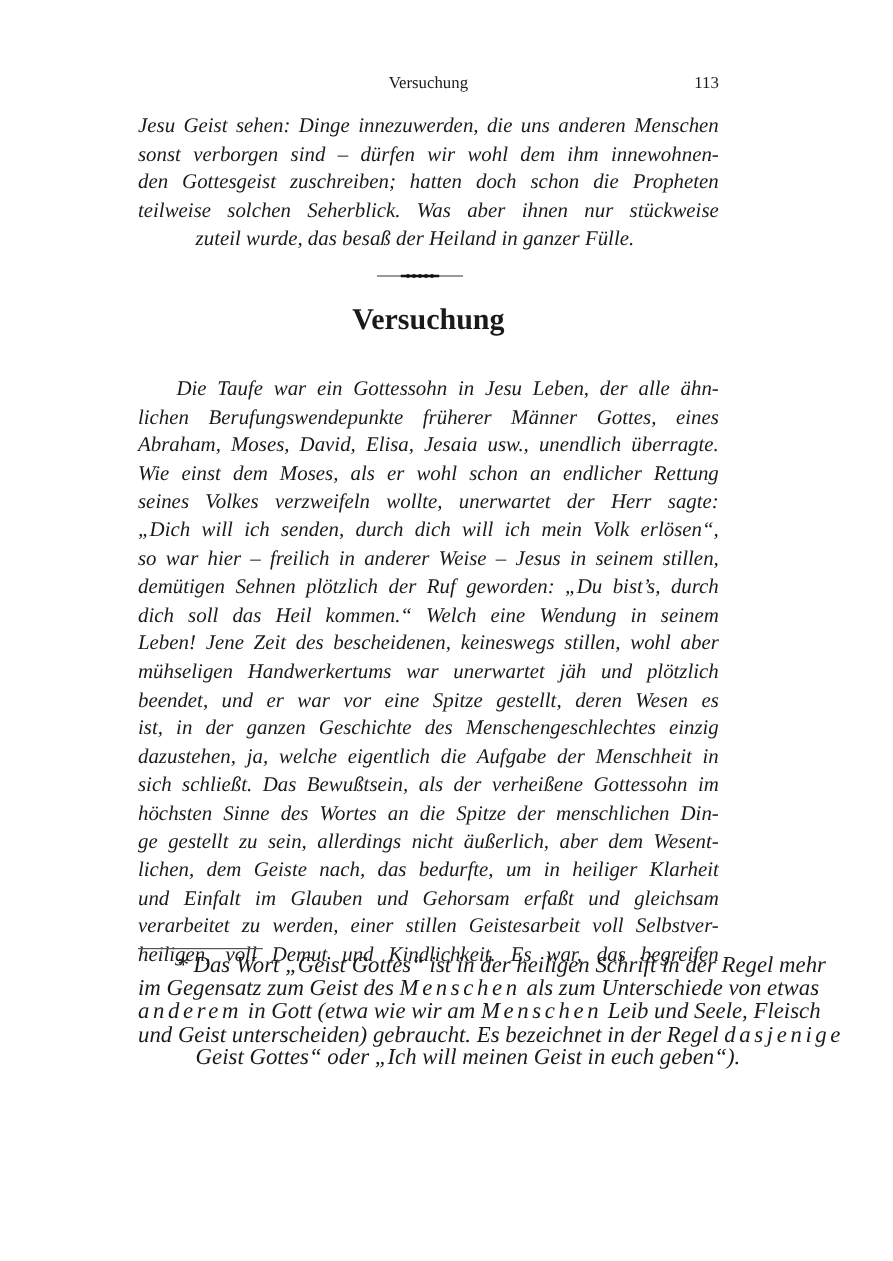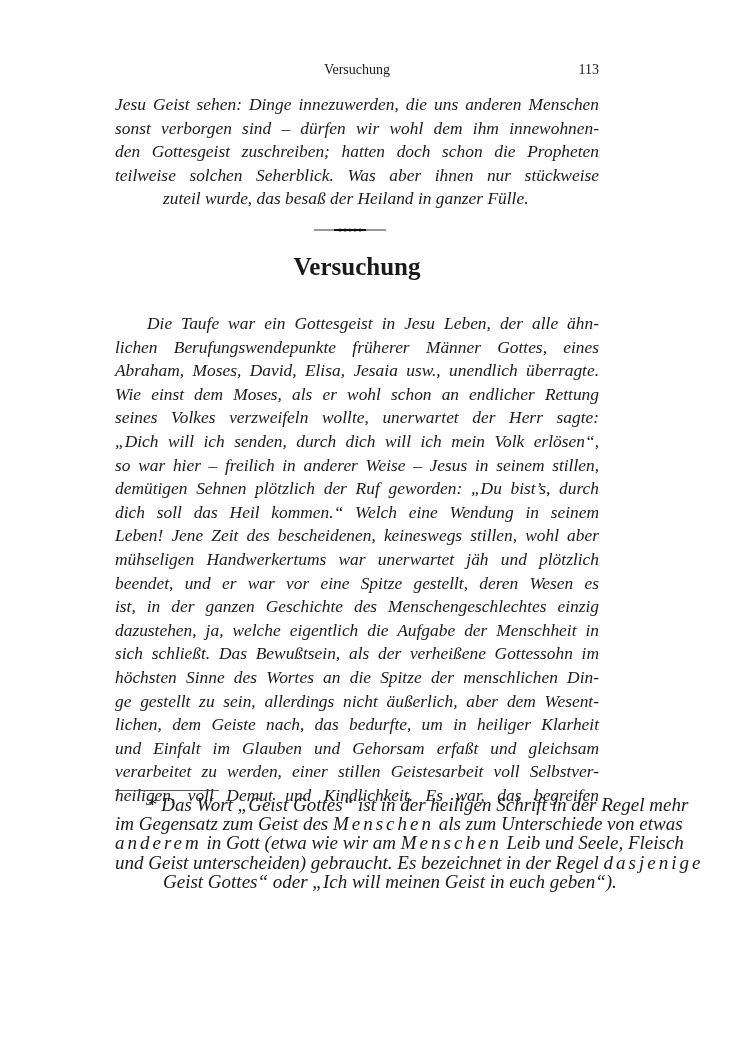--- a/index.html
+++ b/index.html
@@ -46,21 +46,21 @@
     <circle cx="26" cy="7" r="1.6" fill="#111"></circle>
     <circle cx="31" cy="7" r="1.6" fill="#111"></circle>
     <circle cx="36" cy="7" r="1.6" fill="#111"></circle>
     <circle cx="41" cy="7" r="1.6" fill="#111"></circle>
     <circle cx="46" cy="7" r="1.6" fill="#111"></circle>
   </svg>
 
   <div class="heading">Versuchung</div>
 
   <div class="block-main para">
-    <span class="line indent">Die Taufe war ein Gottesgeist in Jesu Leben, der alle ähn-</span>
+    <span class="line indent">Die Taufe war ein Gottessohn in Jesu Leben, der alle ähn-</span>
     <span class="line">lichen Berufungswendepunkte früherer Männer Gottes, eines</span>
     <span class="line">Abraham, Moses, David, Elisa, Jesaia usw., unendlich überragte.</span>
     <span class="line">Wie einst dem Moses, als er wohl schon an endlicher Rettung</span>
     <span class="line">seines Volkes verzweifeln wollte, unerwartet der Herr sagte:</span>
     <span class="line">„Dich will ich senden, durch dich will ich mein Volk erlösen“,</span>
     <span class="line">so war hier – freilich in anderer Weise – Jesus in seinem stillen,</span>
     <span class="line">demütigen Sehnen plötzlich der Ruf geworden: „Du bist’s, durch</span>
     <span class="line">dich soll das Heil kommen.“ Welch eine Wendung in seinem</span>
     <span class="line">Leben! Jene Zeit des bescheidenen, keineswegs stillen, wohl aber</span>
     <span class="line">mühseligen Handwerkertums war unerwartet jäh und plötzlich</span>

